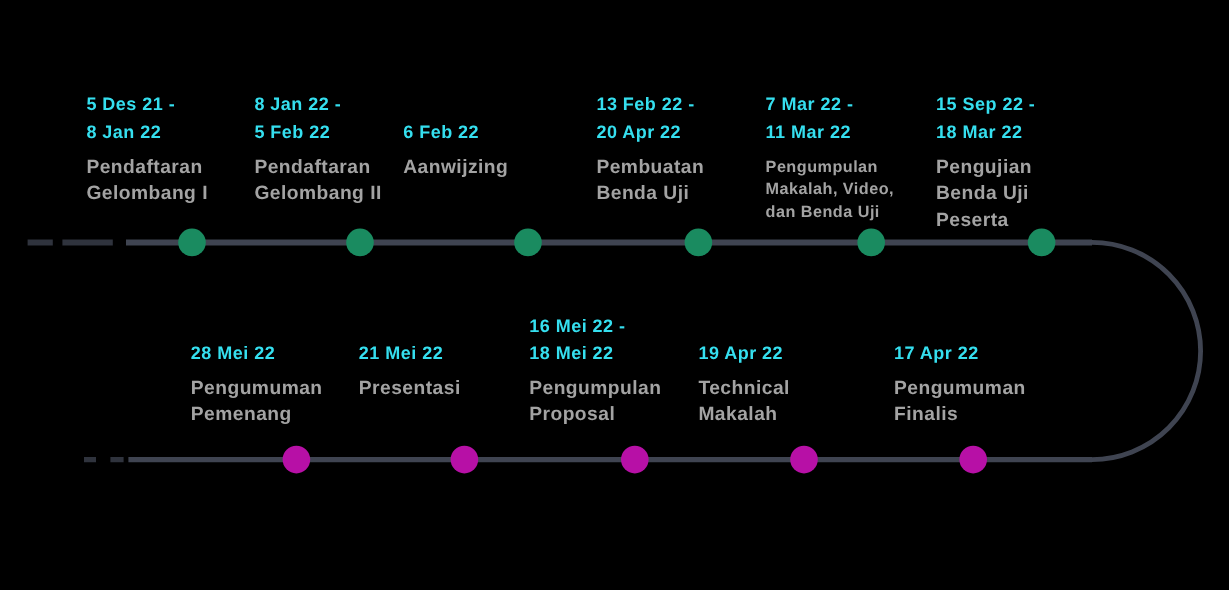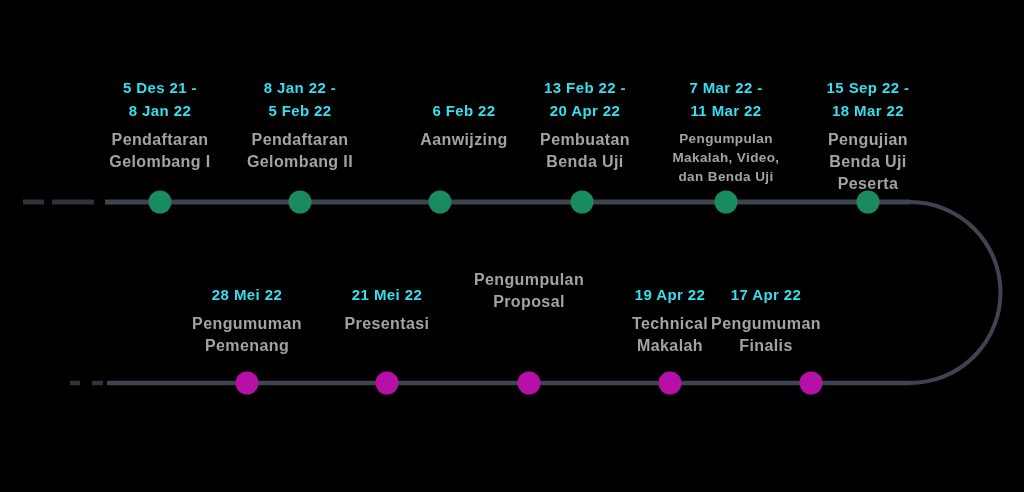--- a/index.html
+++ b/index.html
@@ -17,21 +17,21 @@
   }
   svg.track {
     position: absolute;
     left: 0; top: 0;
     width: 1024px; height: 492px;
   }
   .event {
     position: absolute;
     width: 176px;
     transform: translateX(-50%);
-    text-align: center;
+    text-align: left;
     z-index: 3;
   }
   .event.top { top: 76px; }
   .event.bottom { top: 262px; }
   .date {
     display: flex;
     flex-direction: column;
     justify-content: flex-end;
     min-height: 46px;
     color: #35DFEF;
@@ -105,21 +105,21 @@
     <div class="date">
       <div>8 Jan 22 -</div>
       <div>5 Feb 22</div>
     </div>
     <div class="label">
       <div>Pendaftaran</div>
       <div>Gelombang II</div>
     </div>
   </div>
 
-  <div class="event top" style="left:464px">
+  <div class="event top" style="left:424px">
     <div class="date">
       <div>6 Feb 22</div>
     </div>
     <div class="label">
       <div>Aanwijzing</div>
     </div>
   </div>
 
   <div class="event top" style="left:585px">
     <div class="date">
@@ -169,37 +169,41 @@
   <div class="event bottom" style="left:387px">
     <div class="date">
       <div>21 Mei 22</div>
     </div>
     <div class="label">
       <div>Presentasi</div>
     </div>
   </div>
 
   <div class="event bottom" style="left:529px">
+    <div class="date">
+      <div>16 Mei 22 -</div>
+      <div>18 Mei 22</div>
+    </div>
     <div class="label">
       <div>Pengumpulan</div>
       <div>Proposal</div>
     </div>
   </div>
 
   <div class="event bottom" style="left:670px">
     <div class="date">
       <div>19 Apr 22</div>
     </div>
     <div class="label">
       <div>Technical</div>
       <div>Makalah</div>
     </div>
   </div>
 
-  <div class="event bottom" style="left:766px">
+  <div class="event bottom" style="left:833px">
     <div class="date">
       <div>17 Apr 22</div>
     </div>
     <div class="label">
       <div>Pengumuman</div>
       <div>Finalis</div>
     </div>
   </div>
 
 </div>

